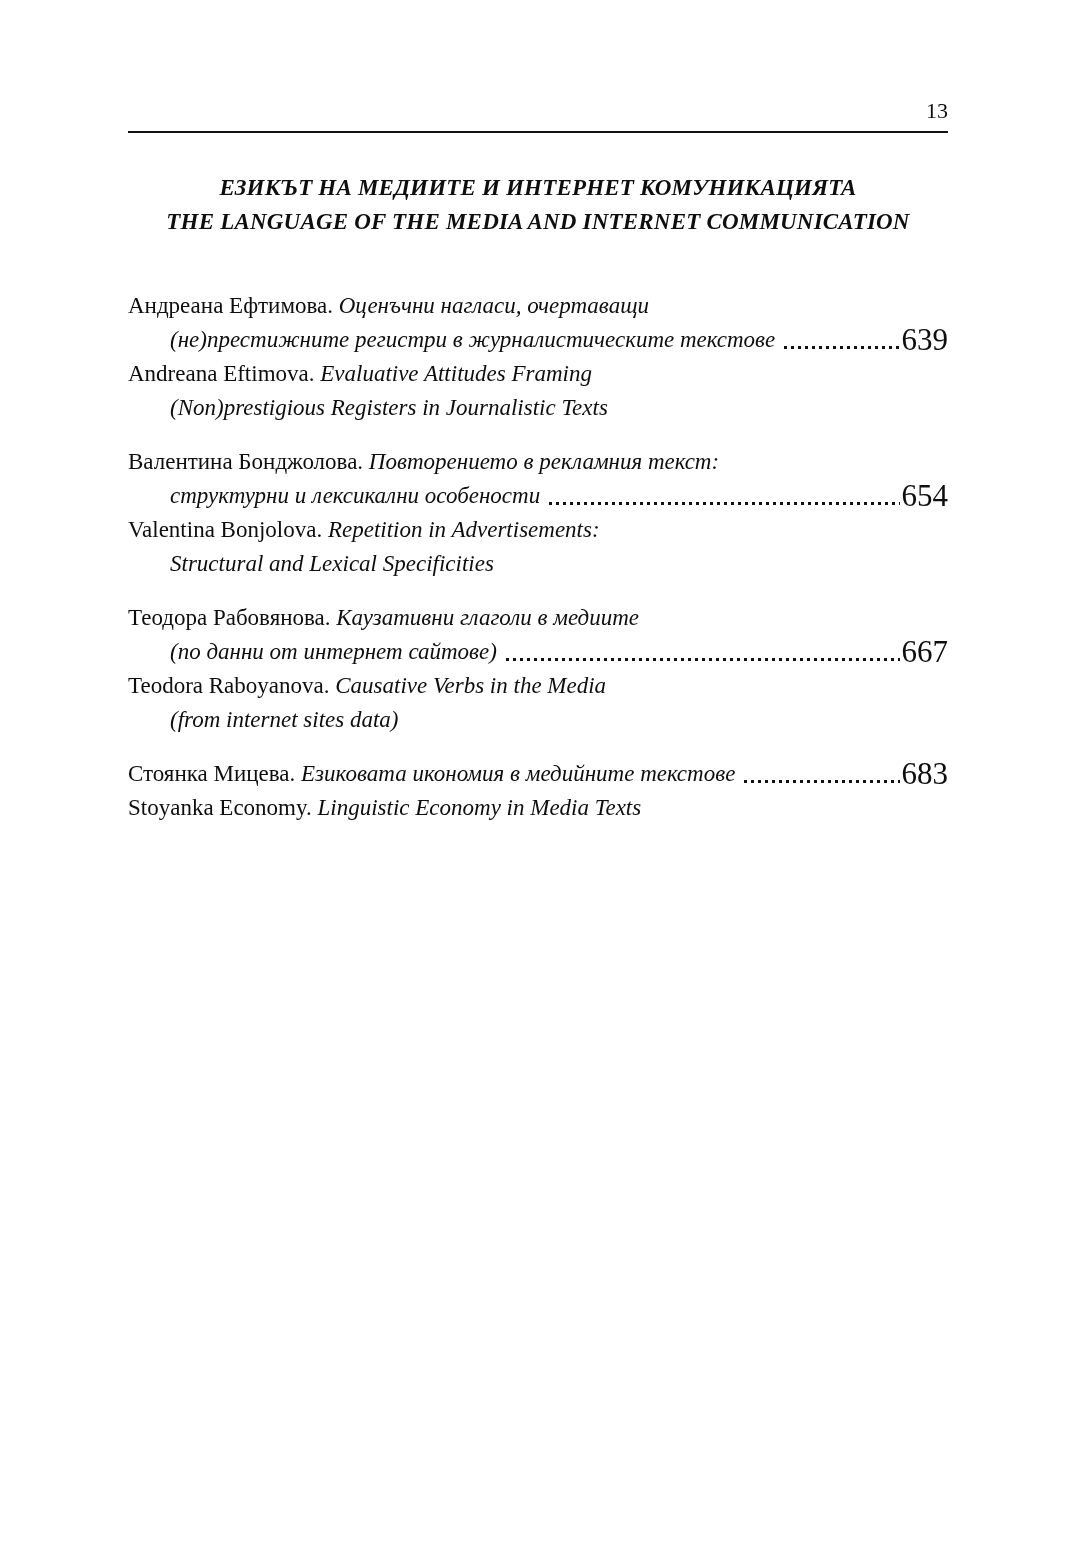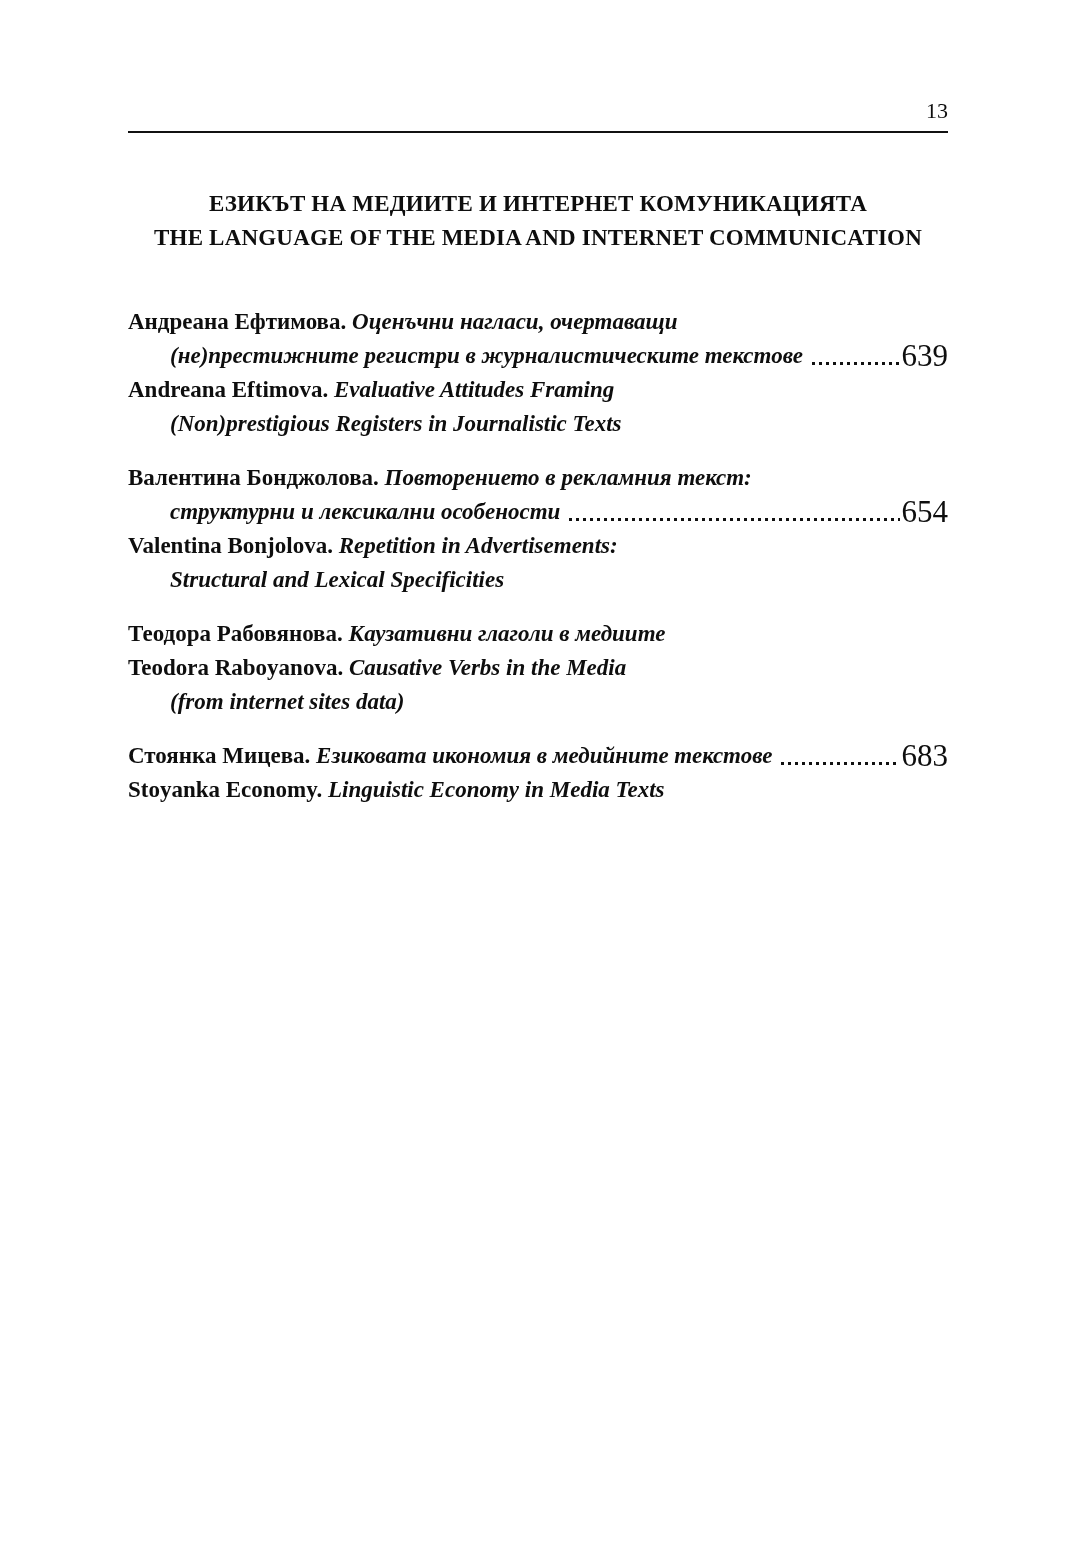--- a/index.html
+++ b/index.html
@@ -26,23 +26,24 @@
     font-size: 22px;
     line-height: 26px;
   }
   .header-rule {
     border: none;
     border-top: 2px solid #111;
     margin: 7px 0 0 0;
   }
   
   .section-heading {
-    margin-top: 54px;
+    margin-top: 38px;
     text-align: center;
     font-weight: bold;
+    font-style: italic;
     font-size: 23px;
     line-height: 34px;
     letter-spacing: 0.2px;
   }
   
   .entries {
     margin-top: 50px;
   }
   .entry {
     margin-bottom: 20px;
@@ -53,25 +54,24 @@
     white-space: nowrap;
   }
   .line.indent {
     padding-left: 42px;
   }
   .dotline {
     display: flex;
     align-items: flex-start;
   }
   .author {
-    font-weight: bold;
+    font-weight: normal;
   }
   .it {
     font-style: italic;
-    font-weight: bold;
   }
   .leader {
     flex: 1 1 auto;
     align-self: stretch;
     margin: 0 2px 0 7px;
     background-image: radial-gradient(circle, #111 1.5px, transparent 1.9px);
     background-size: 7px 5px;
     background-repeat: repeat-x;
     background-position: left bottom 7px;
     min-width: 20px;
@@ -133,20 +133,25 @@
       <div class="line indent">
         <span class="it">Structural and Lexical Specificities</span>
       </div>
     </div>
 
     <div class="entry">
       <div class="line">
         <span class="author">Теодора Рабовянова.</span>
         <span class="it">Каузативни глаголи в медиите</span>
       </div>
+      <div class="line indent dotline">
+        <span class="it">(по данни от интернет сайтове)</span>
+        <span class="leader"></span>
+        <span class="pageref">667</span>
+      </div>
       <div class="line">
         <span class="author">Teodora Raboyanova.</span>
         <span class="it">Causative Verbs in the Media</span>
       </div>
       <div class="line indent">
         <span class="it">(from internet sites data)</span>
       </div>
     </div>
 
     <div class="entry">

